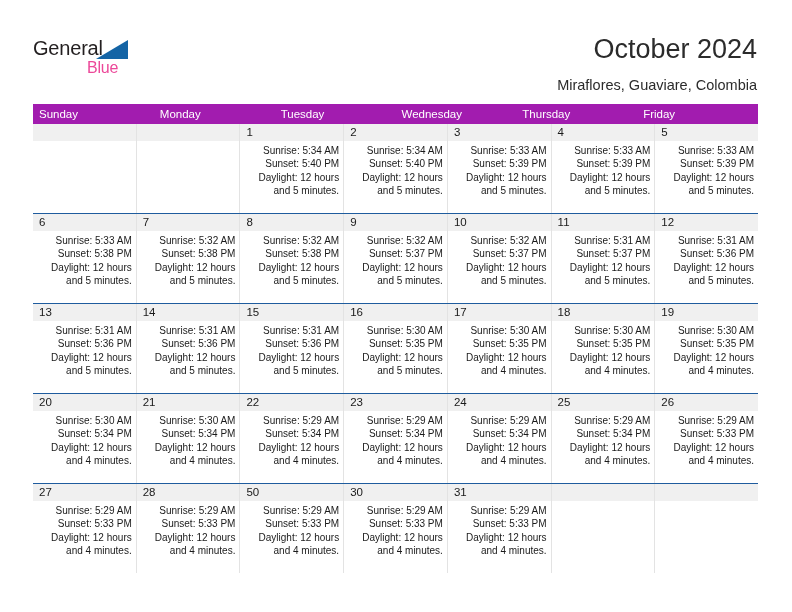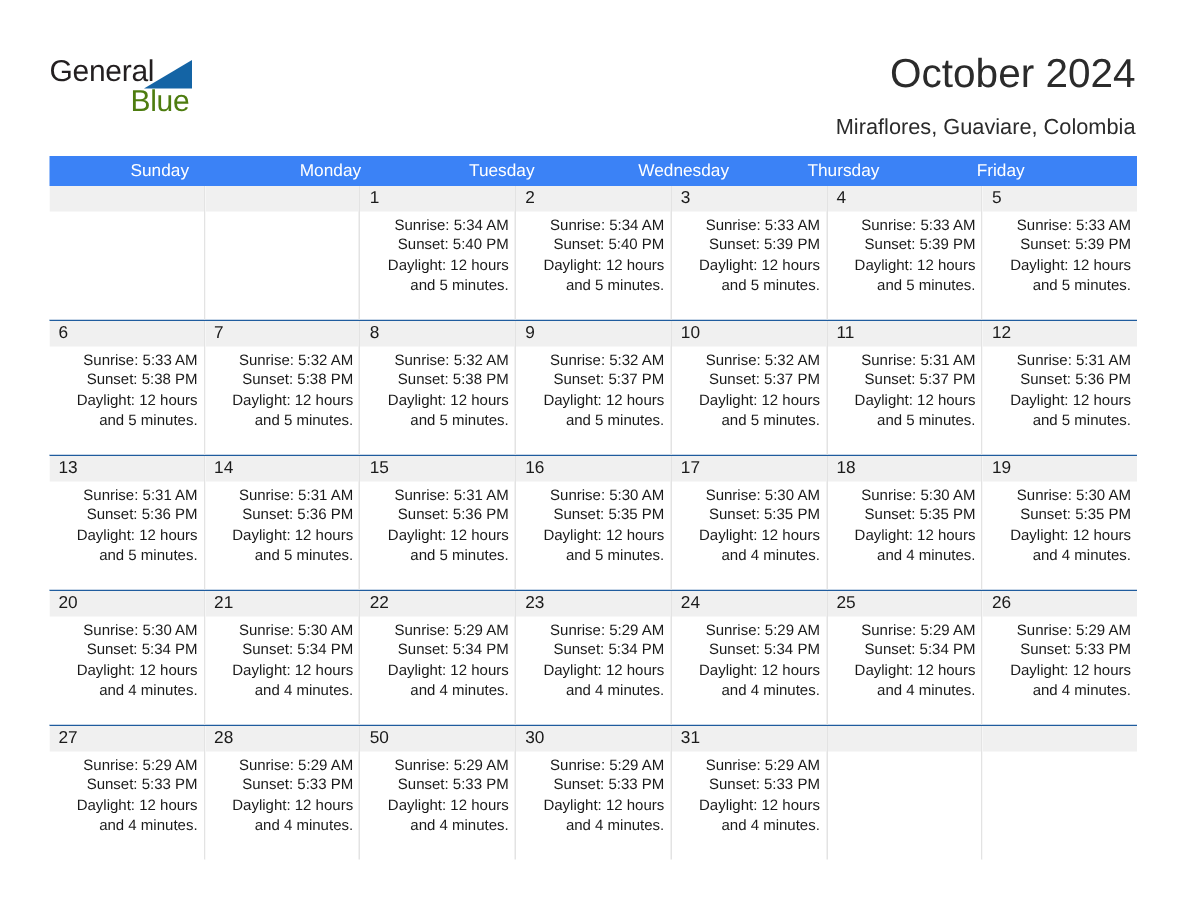--- a/index.html
+++ b/index.html
@@ -42,23 +42,23 @@
     top: 0;
     font-size: 20px;
     letter-spacing: -0.2px;
     color: #231f20;
     line-height: 24px;
   }
   .logo-blue {
     position: absolute;
     left: 54px;
     top: 20px;
-    font-size: 20px;
+    font-size: 16px;
     letter-spacing: -0.2px;
-    color: #4d7c0f;
+    color: #ec4899;
     line-height: 24px;
   }
   .logo-triangle {
     position: absolute;
     left: 63px;
     top: 4px;
     width: 0;
     height: 0;
     border-left: 32px solid transparent;
     border-bottom: 19px solid #1464a5;
@@ -89,23 +89,22 @@
 
   
   .calendar {
     position: absolute;
     left: 33px;
     top: 104px;
     width: 725px;
   }
   .dow-row {
     display: flex;
-    background: #3b82f6;
+    background: #a21caf;
     height: 20px;
-    padding-left: 48px;
   }
   .dow {
     flex: 1 1 0;
     color: #ffffff;
     font-size: 11.5px;
     line-height: 20px;
     padding-left: 6px;
     box-sizing: border-box;
     white-space: nowrap;
   }

